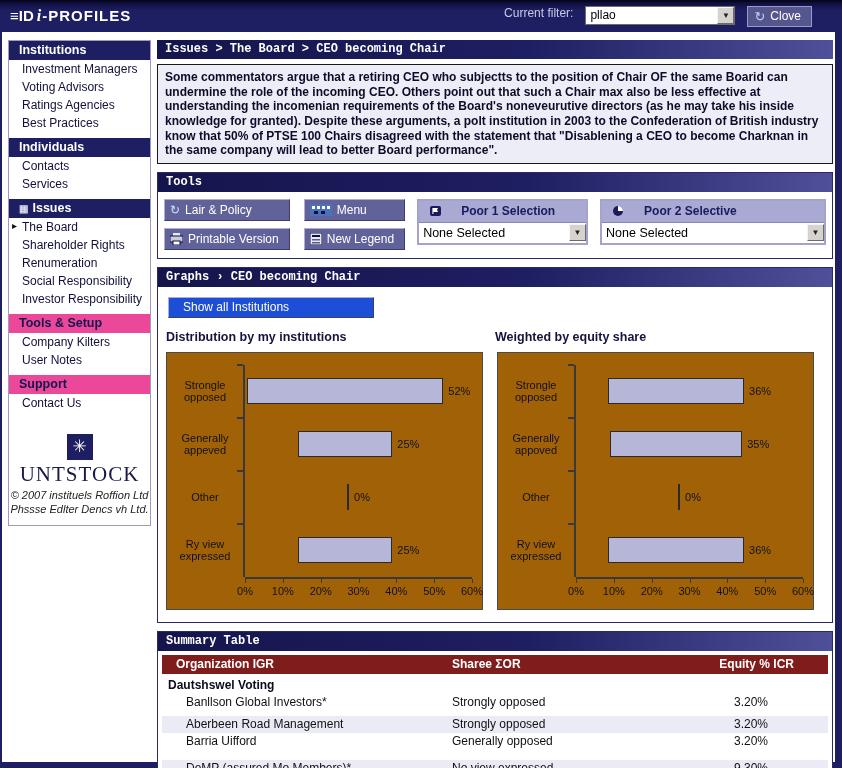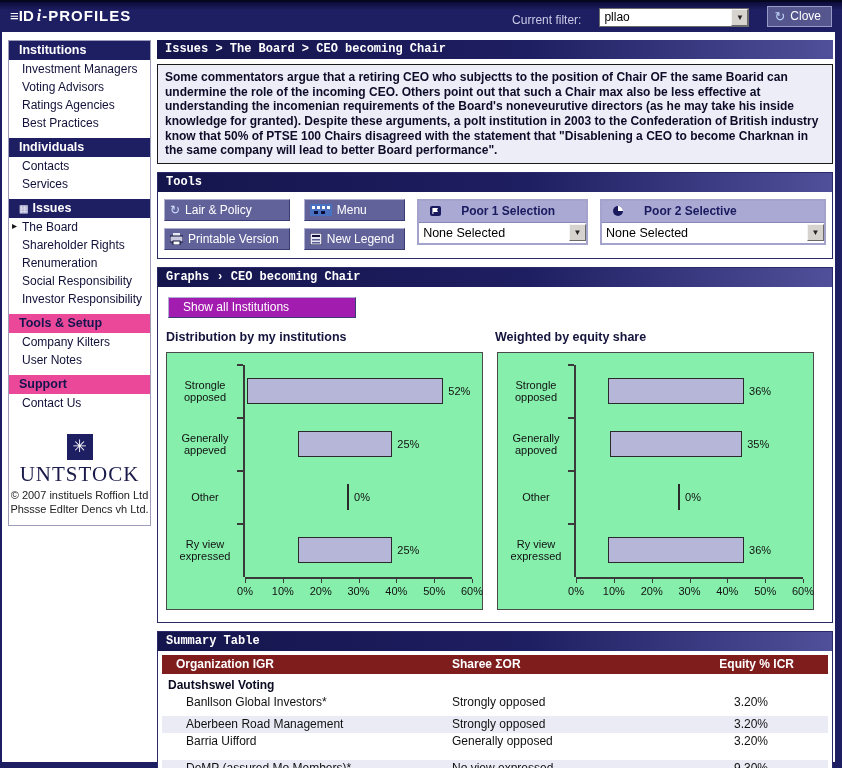--- a/index.html
+++ b/index.html
@@ -13,21 +13,21 @@
   
   .topbar {
     position:absolute; top:0; left:0; width:842px; height:30px;
     background:linear-gradient(to bottom,#0c0c3a 0%,#1e1e62 30%,#1e1e62 100%);
     border-top:2px solid #06061e;
     display:flex; align-items:center; color:#fff;
   }
   .logo { margin-left:10px; font-size:15px; letter-spacing:1px; font-weight:bold; display:flex; align-items:baseline; }
   .logo .mark { font-weight:bold; letter-spacing:0; margin-right:3px; }
   .logo .logo-i { font-style:italic; font-family:"Liberation Serif", serif; font-size:16px; }
-  .topbar-right { margin-left:auto; display:flex; align-items:flex-end; gap:18px; margin-right:10px; }
+  .topbar-right { margin-left:auto; display:flex; align-items:flex-start; gap:12px; margin-right:30px; }
   .filter-label { color:#c9c9e6; font-size:12px; }
   .win-select {
     background:#fff; border:1px solid #6d6d6d; height:19px; width:150px;
     display:flex; align-items:center; font-size:12px; color:#000;
   }
   .win-select .val { padding-left:4px; flex:1; white-space:nowrap; overflow:hidden; }
   .drop-btn {
     width:17px; height:17px; background:#d6d3ce; border:1px solid;
     border-color:#f5f4f2 #6a6a6a #6a6a6a #f5f4f2;
     font-size:8px; color:#222; display:flex; align-items:center; justify-content:center;
@@ -59,21 +59,21 @@
   .side-gap { height:6px; }
   .side-logo { text-align:center; margin-top:22px; }
   .stock-mark {
     display:inline-block; width:26px; height:26px; background:#1e1e62; color:#fff;
     font-size:17px; line-height:26px; text-align:center;
   }
   .stock-name {
     font-family:"Liberation Serif", serif; font-size:21px; letter-spacing:1px;
     color:#1a1a4a; margin-top:2px;
   }
-  .copyright { font-size:11px; color:#222; line-height:1.25; margin-top:2px; }
+  .copyright { font-size:11px; color:#222; line-height:1.25; margin-top:2px;font-style:italic; }
   
   .main { width:676px; margin-left:6px; }
   .bar-header {
     background:linear-gradient(to right,#15154d 0%,#1e1e62 55%,#50509a 100%);
     color:#fff; font-weight:bold; font-size:12px; padding:2px 24px 3px 8px;font-family:Liberation Mono, monospace;
   }
   .breadcrumb-bar { margin-bottom:5px; }
   .intro-box {
     border:1px solid #1a1a1a; background:#ededf7; padding:5px 7px;
     font-size:12px; font-weight:bold; color:#0c0c28; line-height:1.22;
@@ -98,29 +98,29 @@
   }
   .sel-box {
     background:#fff; border-top:1px solid #8888b8; height:21px;
     display:flex; align-items:center; font-size:12.5px; color:#000; padding-left:4px;
     cursor:pointer;
   }
   .sel-box .val { flex:1; }
   
   .graphs-body { padding:8px 8px 12px 8px; }
   .show-all-btn {
-    background:#a21caf; color:#fff; font-size:12px; height:21px; width:188px;
+    background:#1d4ed8; color:#fff; font-size:12px; height:21px; width:206px;
     border:1px solid; border-color:#aeaed2 #3c3c74 #3c3c74 #aeaed2;
     display:flex; align-items:center; padding-left:14px; margin:2px 0 12px 2px; cursor:pointer;
   }
   .chart-titles { display:flex; margin-bottom:8px; }
   .chart-title { font-weight:bold; font-size:12.5px; color:#14143c; width:331px; }
   .charts-row { display:flex; gap:14px; }
   .chart-box {
-    width:317px; height:258px; border:1px solid #4a4a4a; background:#86efac;
+    width:317px; height:258px; border:1px solid #4a4a4a; background:#a16207;
     display:flex; flex-direction:column; padding-top:12px;
   }
   .chart-rows { flex:1; display:flex; flex-direction:column; margin-right:10px; }
   .crow { flex:1; display:flex; align-items:stretch; }
   .clabel {
     width:76px; display:flex; align-items:center; justify-content:center;
     text-align:center; font-size:11px; color:#111; line-height:1.15; padding:0 2px;
   }
   .cplot { flex:1; border-left:2px solid #3a3a3a; position:relative; display:flex; align-items:center;justify-content:center; }
   .cplot::before {

